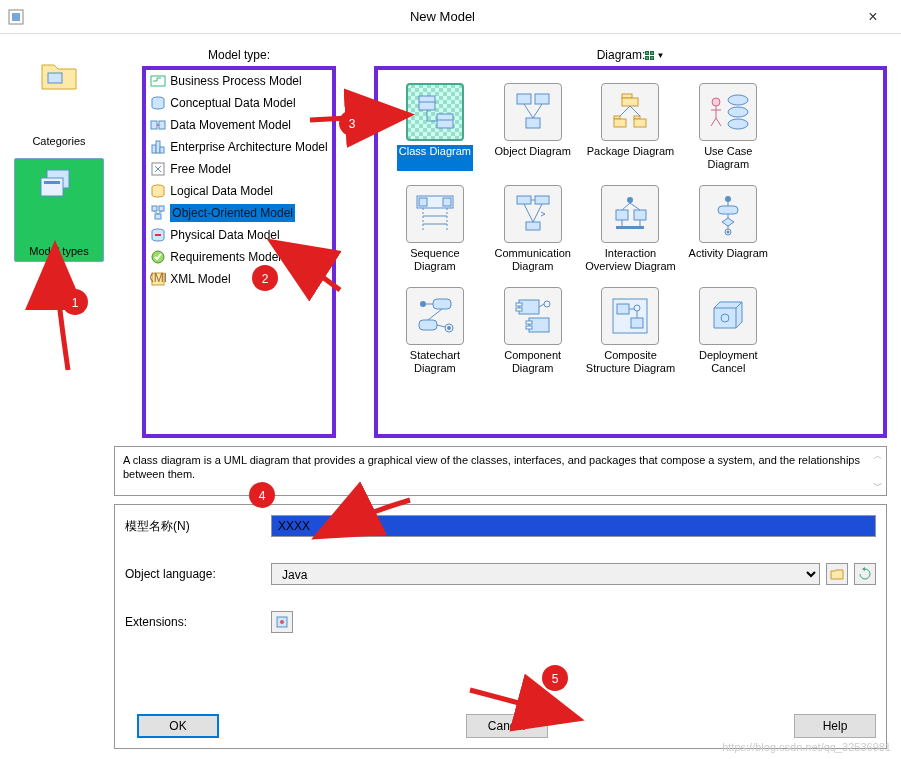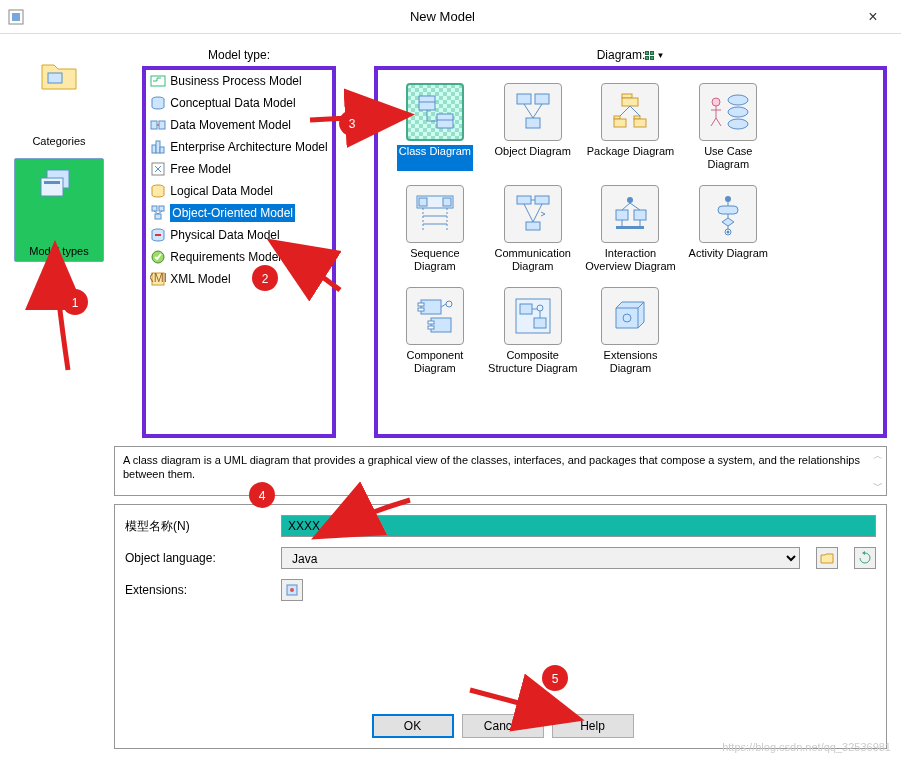--- a/index.html
+++ b/index.html
@@ -27,44 +27,44 @@
     
     .model-type-col { width: 250px; }
     .diagram-col { flex: 1; }
     
     .view-toggle { display: flex; align-items: center; gap: 2px; cursor: pointer; }
     .view-toggle-grid { display: grid; grid-template-columns: repeat(2,4px); grid-template-rows: repeat(2,4px); gap: 1px; }
     .view-toggle-grid span { background: #4a6; border: 1px solid #264; }
     .view-toggle-arrow { font-size: 8px; }
     
     .tree-item { display: flex; align-items: center; padding: 2px 4px; gap: 4px; cursor: pointer; line-height: 18px; }
-    .tree-item.selected .tree-text { background: #0078d7; color: #ffffff; padding: 0 2px; }
+    .tree-item.selected .tree-text { background: #0078d7; color: #0f172a; padding: 0 2px; }
     .tree-icon { width: 16px; height: 16px; display: inline-flex; flex-shrink: 0; }
     
     .diagram-grid { display: grid; grid-template-columns: repeat(5, 1fr); gap: 4px 0; padding: 8px; }
     .diag-item { display: flex; flex-direction: column; align-items: center; padding: 4px 2px; cursor: pointer; text-align: center; border: 1px solid transparent; }
     .diag-item.selected .diag-icon-wrap { border: 2px solid #4a8; background: repeating-conic-gradient(#9dc 0% 25%, #cfe 0% 50%) 50% / 8px 8px; }
     .diag-item.selected .diag-label { background: #0078d7; color: #fff; padding: 0 2px; }
     .diag-icon-wrap { width: 58px; height: 58px; border: 1px solid #999; border-radius: 4px; background: #f4f4f4; display: flex; align-items: center; justify-content: center; margin-bottom: 4px; }
     .diag-label { font-size: 11px; line-height: 13px; min-height: 26px; display: flex; align-items: flex-start; justify-content: center; }
     
     .desc-panel { border: 1px solid #969696; background: #fff; padding: 6px 8px; height: 50px; position: relative; }
     .desc-text { font-size: 11px; line-height: 14px; padding-right: 14px; }
     .desc-chev { position: absolute; right: 2px; width: 12px; text-align: center; color: #999; font-size: 10px; cursor: pointer; }
     .desc-chev.up { top: 2px; }
     .desc-chev.down { bottom: 2px; }
     
     .form-area { border: 1px solid #969696; padding: 10px 10px 56px; position: relative; flex: 1; }
-    .form-row { display: flex; align-items: center; margin-bottom: 10px; gap: 16px; }
+    .form-row { display: flex; align-items: center; margin-bottom: 26px; gap: 6px; }
     .form-label { width: 140px; font-size: 12px; }
-    .form-input, .form-select { flex: 1; border: 1px solid #969696; padding: 3px 6px; font-size: 12px; height: 22px; background: #14b8a6; }
+    .form-input, .form-select { flex: 1; border: 1px solid #969696; padding: 3px 6px; font-size: 12px; height: 22px; background: #1d4ed8; }
     .form-select { background: #f0f0f0; }
     .icon-btn { width: 22px; height: 22px; border: 1px solid #969696; background: #f0f0f0; display: flex; align-items: center; justify-content: center; cursor: pointer; }
     
-    .button-row { position: absolute; left: 4px; right: 0; bottom: 0; display: flex; justify-content: center; gap: 8px; padding: 10px; }
+    .button-row { position: absolute; left: 12px; right: 0; bottom: 0; display: flex; justify-content: space-between; gap: 8px; padding: 10px; }
     .btn { width: 82px; height: 24px; border: 1px solid #adadad; background: #e1e1e1; cursor: pointer; font-size: 12px; }
     .btn.primary { border: 2px solid #0078d7; }
     
     
     .annot { position: absolute; top: 0; left: 0; pointer-events: none; }
     
     
     svg { display: block; }
   </style>
 </head>
@@ -329,20 +329,33 @@
                     <path d="M22 34 L22 37" stroke="#5b8fc7"></path>
                   </svg>
                 </div>
               <span class="diag-label">Activity Diagram</span>
             </div>
             <div></div>
 
             <div class="diag-item">
               <div class="diag-icon-wrap">
                   <svg width="44" height="44">
+                    <circle cx="10" cy="10" r="3" fill="#5b8fc7"></circle>
+                    <rect x="20" y="5" width="18" height="10" rx="4" fill="#cde5ff" stroke="#5b8fc7"></rect>
+                    <rect x="6" y="26" width="18" height="10" rx="4" fill="#cde5ff" stroke="#5b8fc7"></rect>
+                    <circle cx="36" cy="34" r="4" fill="none" stroke="#5b8fc7"></circle>
+                    <circle cx="36" cy="34" r="2" fill="#5b8fc7"></circle>
+                    <path d="M13 10 L20 10 M29 15 L15 26 M24 31 L32 33" stroke="#5b8fc7" fill="none"></path>
+                  </svg>
+                </div>
+              <span class="diag-label">Statechart Diagram</span>
+            </div>
+            <div class="diag-item">
+              <div class="diag-icon-wrap">
+                  <svg width="44" height="44">
                     <rect x="8" y="6" width="20" height="14" fill="#cde5ff" stroke="#5b8fc7"></rect>
                     <rect x="5" y="9" width="6" height="3" fill="#fff" stroke="#5b8fc7"></rect>
                     <rect x="5" y="14" width="6" height="3" fill="#fff" stroke="#5b8fc7"></rect>
                     <rect x="18" y="24" width="20" height="14" fill="#cde5ff" stroke="#5b8fc7"></rect>
                     <rect x="15" y="27" width="6" height="3" fill="#fff" stroke="#5b8fc7"></rect>
                     <rect x="15" y="32" width="6" height="3" fill="#fff" stroke="#5b8fc7"></rect>
                     <circle cx="36" cy="10" r="3" fill="none" stroke="#5b8fc7"></circle>
                     <path d="M28 13 L33 10" stroke="#5b8fc7"></path>
                   </svg>
                 </div>
@@ -361,21 +374,21 @@
               <span class="diag-label">Composite Structure Diagram</span>
             </div>
             <div class="diag-item">
               <div class="diag-icon-wrap">
                   <svg width="44" height="44">
                     <path d="M8 14 L14 8 L36 8 L36 28 L30 34 L8 34 Z" fill="#cde5ff" stroke="#5b8fc7"></path>
                     <path d="M8 14 L30 14 L30 34 M30 14 L36 8" fill="none" stroke="#5b8fc7"></path>
                     <circle cx="19" cy="24" r="4" fill="none" stroke="#5b8fc7"></circle>
                   </svg>
                 </div>
-              <span class="diag-label">Extensions Diagram</span>
+              <span class="diag-label">Deployment Cancel</span>
             </div>
             <div></div>
           </div>
         </div>
       </div>
     </div>
 
     <div class="desc-panel">
       <div class="desc-chev up">︿</div>
       <div class="desc-text">A class diagram is a UML diagram that provides a graphical view of the classes, interfaces, and packages that compose a system, and the relationships between them.</div>

